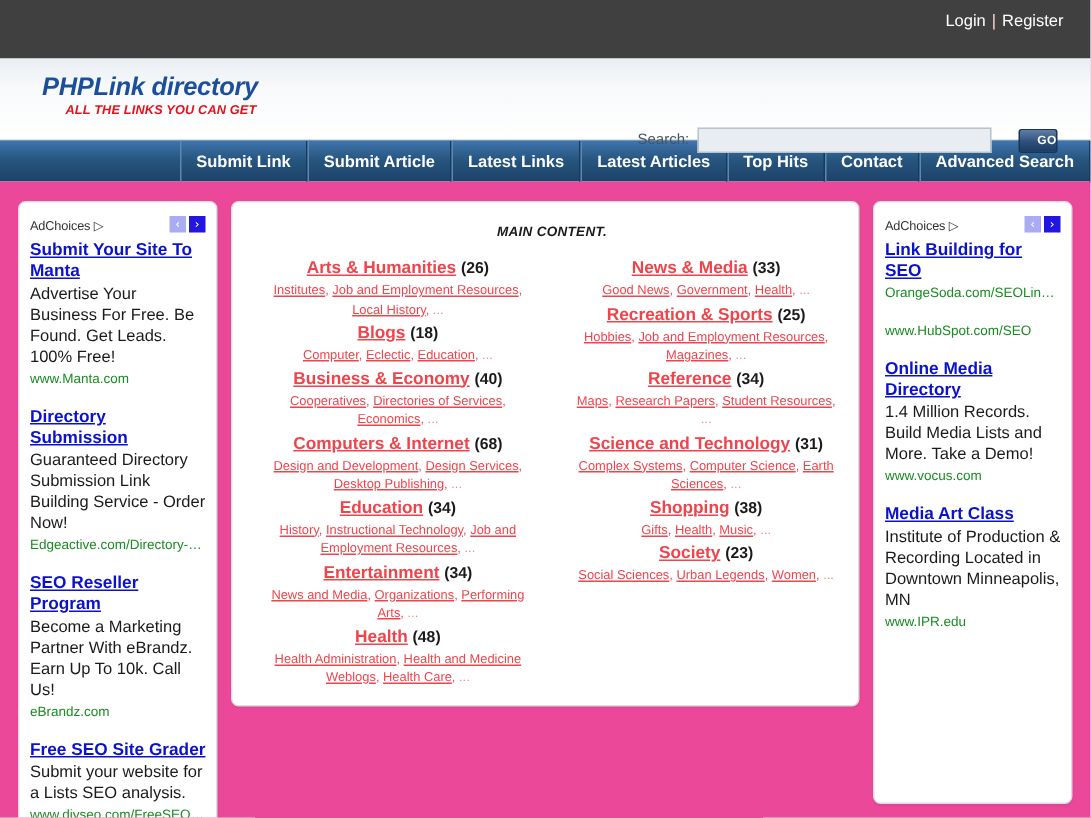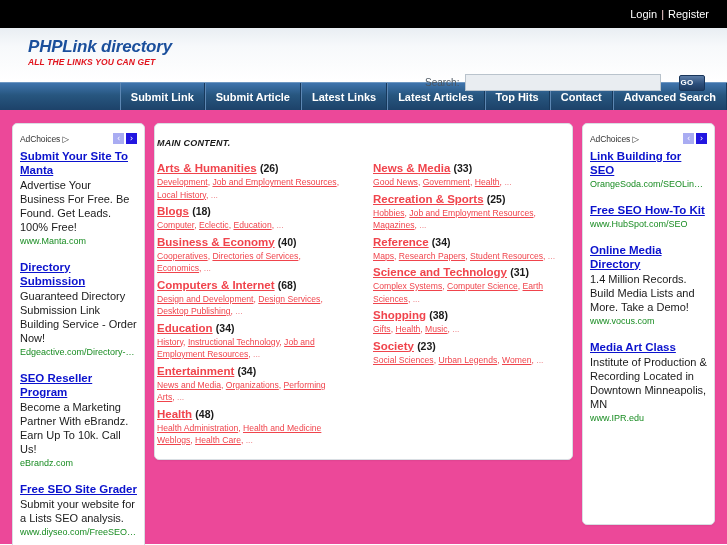--- a/index.html
+++ b/index.html
@@ -6,22 +6,22 @@
   html, body {
     margin: 0; padding: 0;
     width: 727px; height: 545px;
     background: #ffffff;
     font-family: "Liberation Sans", sans-serif;
     overflow: hidden;
   }
 
   
   .topbar {
-    height: 28px;
-    background: #000000;
+    height: 39px;
+    background: #404040;
     position: relative;
   }
   .topbar-links {
     position: absolute;
     right: 18px;
     top: 0;
     height: 28px;
     line-height: 28px;
     font-size: 11px;
     color: #ffffff;
@@ -52,20 +52,21 @@
     color: #1b4f9c;
     letter-spacing: -0.2px;
     line-height: 20px;
   }
   .logo-sub {
     font-size: 8.5px;
     font-weight: bold;
     font-style: italic;
     color: #e0141d;
     letter-spacing: 0.1px;
+    text-align: right;
     line-height: 11px;
     padding-right: 1px;
   }
   .search-wrap {
     position: absolute;
     left: 425px;
     top: 46px;
     display: flex;
     align-items: center;
   }
@@ -89,21 +90,21 @@
     margin-left: 18px;
     width: 26px;
     height: 16px;
     background: linear-gradient(to bottom, #5d7da6 0%, #2c4f7c 55%, #1f3c61 100%);
     border: 1px solid #18355a;
     border-radius: 2px;
     color: #ffffff;
     font-size: 8px;
     font-weight: bold;
     line-height: 14px;
-    text-align: left;
+    text-align: right;
     letter-spacing: 0.3px;
     cursor: pointer;
   }
 
   
   .navbar {
     height: 28px;
     background: linear-gradient(to bottom, #3f74ad 0%, #27567f 45%, #1d4269 100%);
     border-top: 1px solid #6d97c2;
     display: flex;
@@ -146,21 +147,22 @@
   .side-panel {
     width: 133px;
     min-height: 402px;
     padding: 8px 7px 6px 7px;
     overflow: hidden;
   }
   .center-panel {
     flex: 1;
     margin: 0 9px;
     min-height: 297px;
-    padding: 14px 14px 10px 2px;
+    padding: 14px 14px 10px 23px;
+    text-align: center;
   }
 
   
   .adchoices-row {
     display: flex;
     align-items: center;
     justify-content: space-between;
     height: 13px;
     margin-bottom: 4px;
   }
@@ -329,21 +331,21 @@
 
       <div class="cat-columns">
 
         <div class="cat-col">
 
           <div class="cat-block">
             <div class="cat-head">
               <a href="#">Arts &amp; Humanities</a>
               <span class="cat-count">(26)</span>
             </div>
-            <div class="cat-subs"><a href="#">Development</a><span class="sep">, </span><a href="#">Job and Employment Resources</a><span class="sep">, </span><a href="#">Local History</a><span class="sep">, </span><span class="ell">...</span></div>
+            <div class="cat-subs"><a href="#">Institutes</a><span class="sep">, </span><a href="#">Job and Employment Resources</a><span class="sep">, </span><a href="#">Local History</a><span class="sep">, </span><span class="ell">...</span></div>
           </div>
 
           <div class="cat-block">
             <div class="cat-head">
               <a href="#">Blogs</a>
               <span class="cat-count">(18)</span>
             </div>
             <div class="cat-subs"><a href="#">Computer</a><span class="sep">, </span><a href="#">Eclectic</a><span class="sep">, </span><a href="#">Education</a><span class="sep">, </span><span class="ell">...</span></div>
           </div>
 
@@ -453,21 +455,20 @@
           <span class="arrow-btn arrow-prev">‹</span>
           <span class="arrow-btn arrow-next">›</span>
         </span>
       </div>
 
       <div class="ad">
         <div class="ad-title">Link Building for SEO</div>
         <div class="ad-url">OrangeSoda.com/SEOLinkBu...</div>
       </div>
       <div class="ad">
-        <div class="ad-title">Free SEO How-To Kit</div>
         <div class="ad-url">www.HubSpot.com/SEO</div>
       </div>
       <div class="ad">
         <div class="ad-title">Online Media Directory</div>
         <div class="ad-desc">1.4 Million Records. Build Media Lists and More. Take a Demo!</div>
         <div class="ad-url">www.vocus.com</div>
       </div>
       <div class="ad">
         <div class="ad-title">Media Art Class</div>
         <div class="ad-desc">Institute of Production &amp; Recording Located in Downtown Minneapolis, MN</div>

